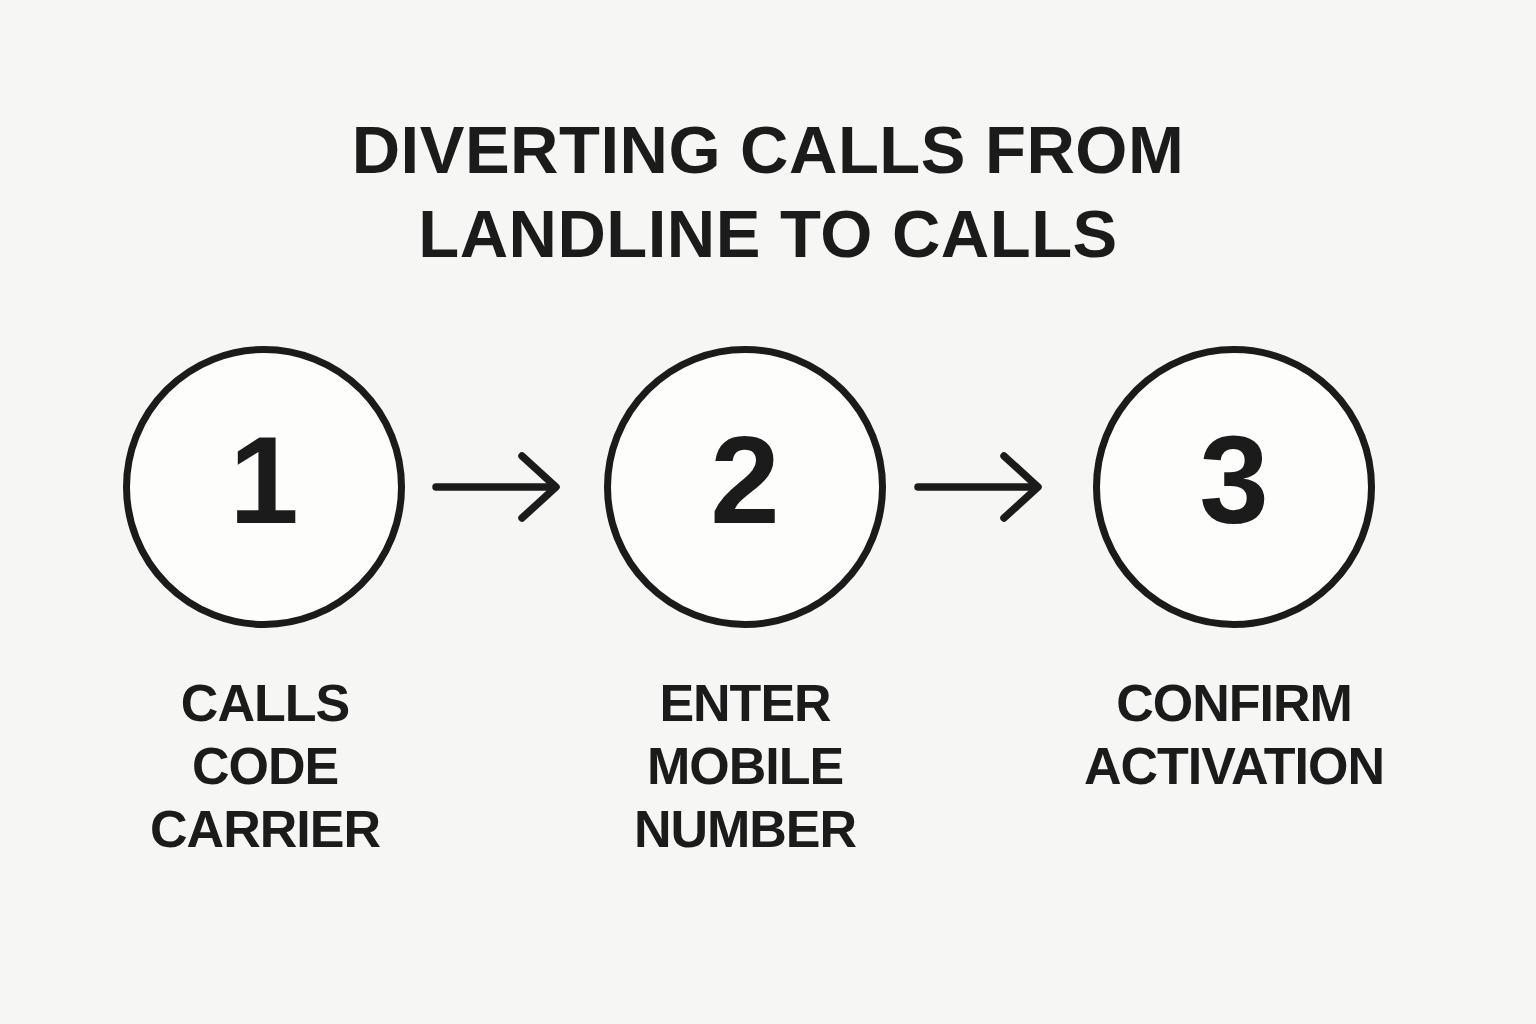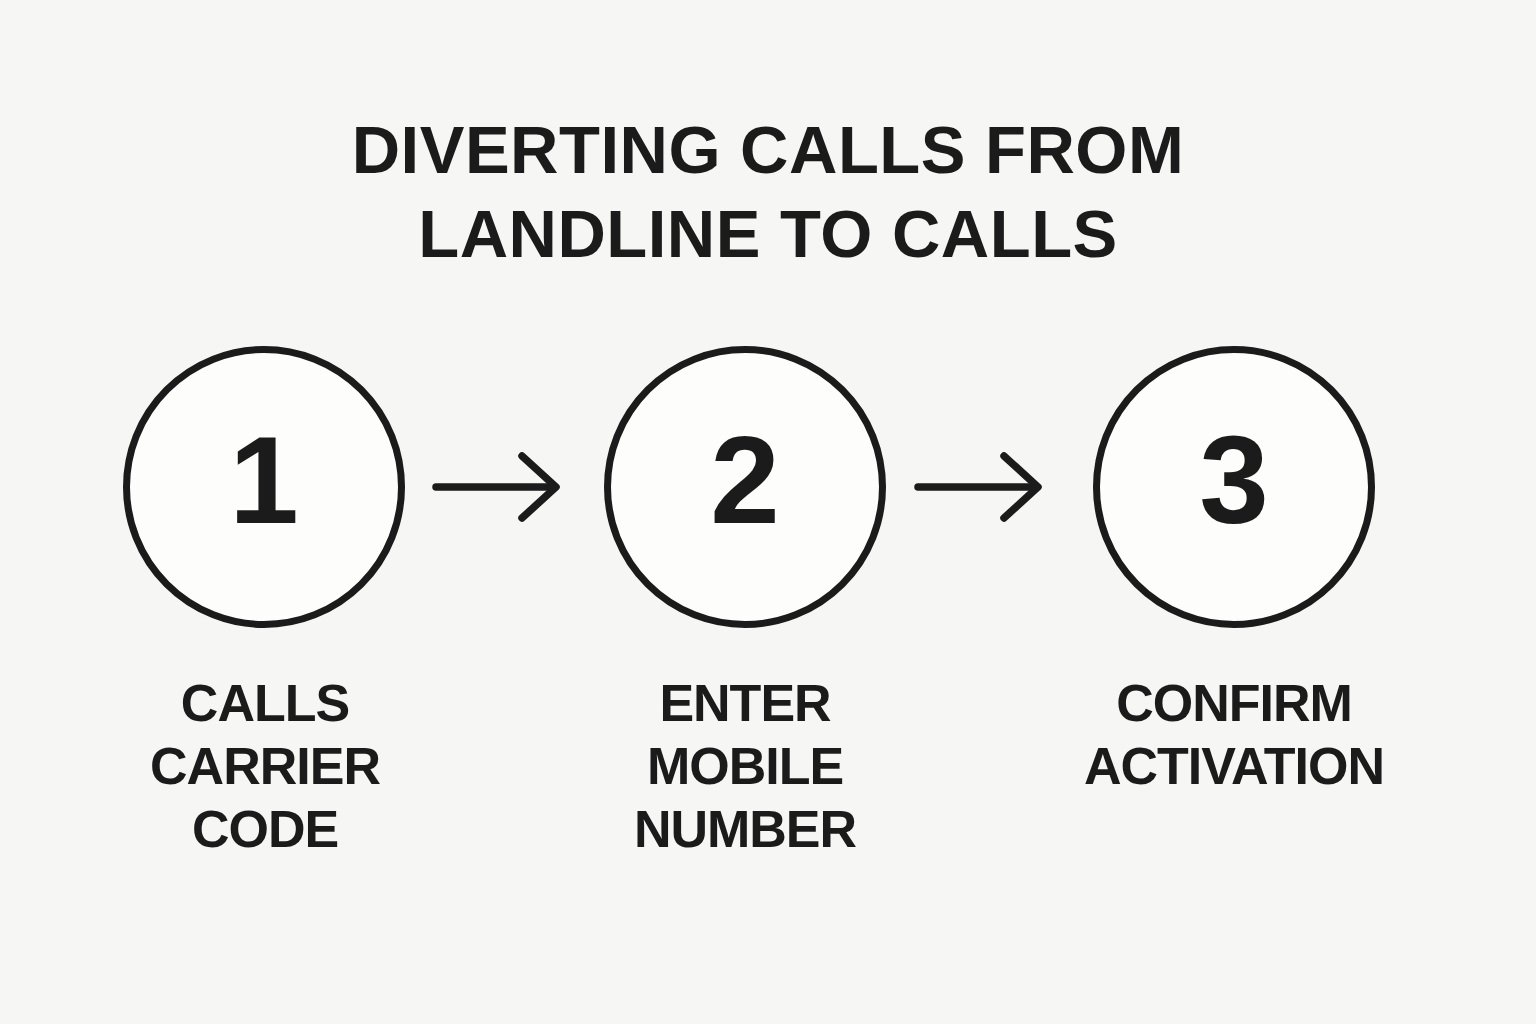--- a/index.html
+++ b/index.html
@@ -109,22 +109,22 @@
     <line x1="8" y1="40" x2="126" y2="40" stroke="#1b1b1b" stroke-width="7.5" stroke-linecap="round"></line>
     <polyline points="94,9 128,40 94,71" fill="none" stroke="#1b1b1b" stroke-width="7.5" stroke-linecap="round" stroke-linejoin="round"></polyline>
   </svg>
 
   <div class="circle circle-3">
     <span class="step-number">3</span>
   </div>
 
   <div class="step-label label-1">
     <span class="label-line">CALLS</span>
+    <span class="label-line">CODE</span>
     <span class="label-line">CARRIER</span>
-    <span class="label-line">CODE</span>
   </div>
 
   <div class="step-label label-2">
     <span class="label-line">ENTER</span>
     <span class="label-line">MOBILE</span>
     <span class="label-line">NUMBER</span>
   </div>
 
   <div class="step-label label-3">
     <span class="label-line">CONFIRM</span>

